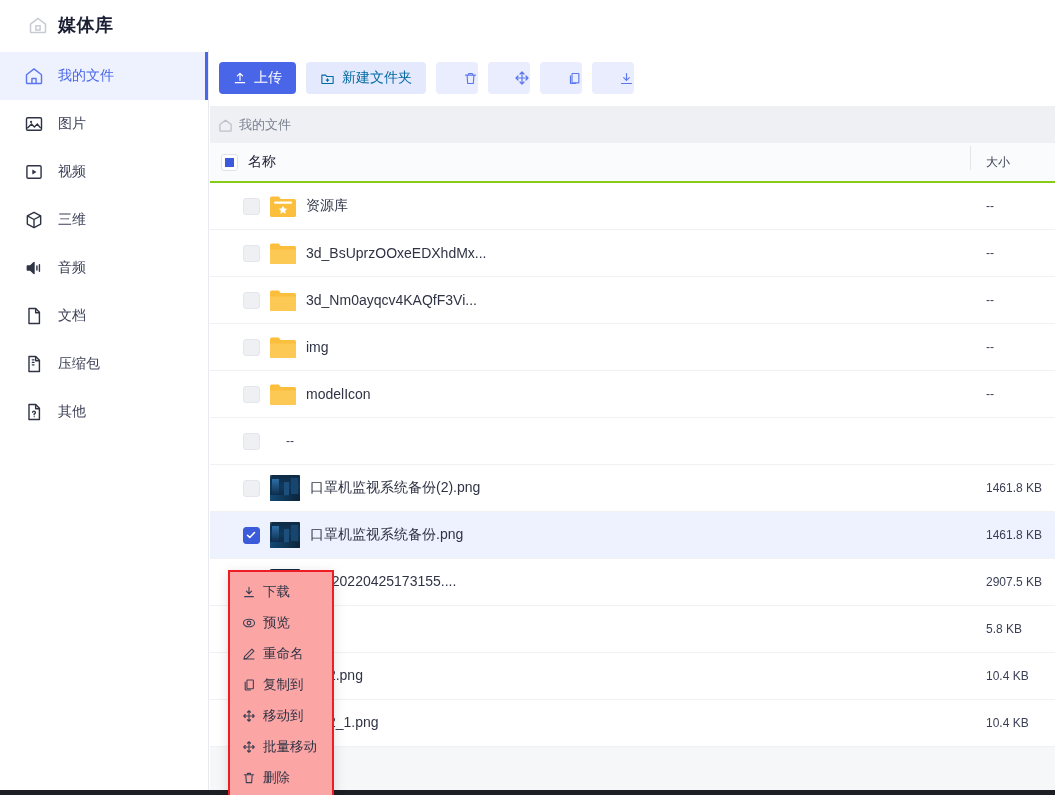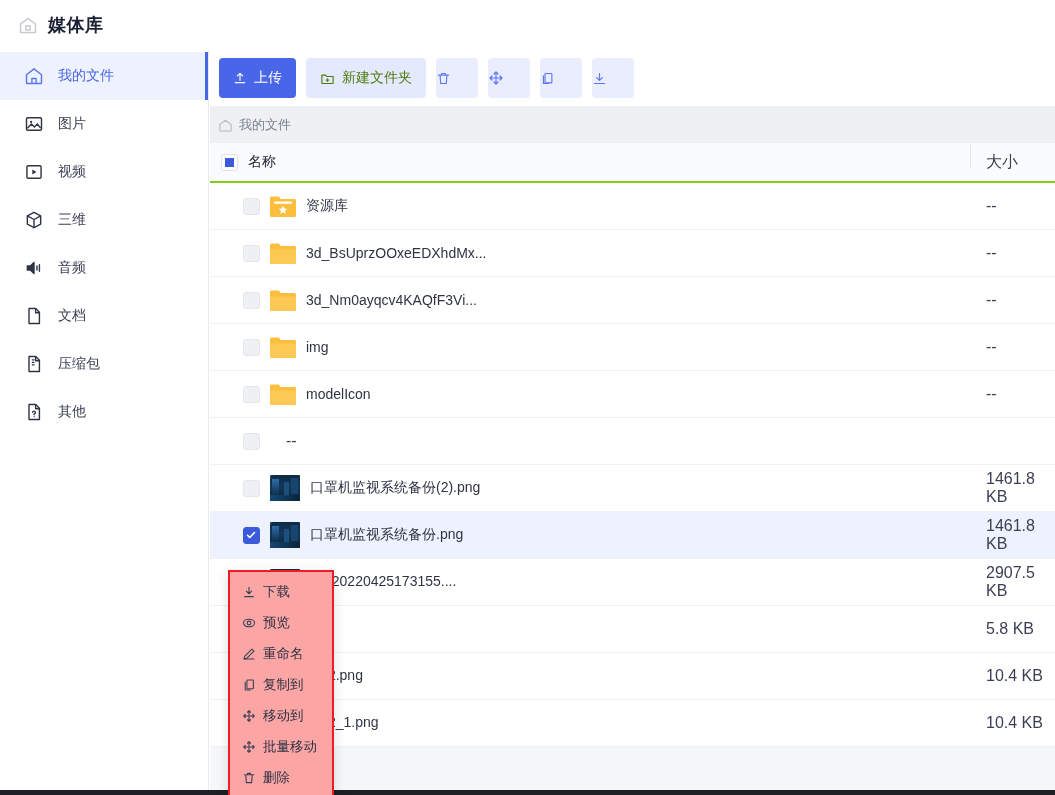--- a/index.html
+++ b/index.html
@@ -8,21 +8,21 @@
     font-family: "Liberation Sans", "DejaVu Sans", sans-serif;
     background: #ffffff;
     overflow: hidden;
   }
   body { position: relative; }
 
   
   .titlebar {
     position: absolute; left: 0; top: 0; width: 1055px; height: 50px;
     background: #ffffff;
-    display: flex; align-items: center; padding-left: 18px;
+    display: flex; align-items: center; padding-left: 28px;
   }
   .titlebar .home-ico { width: 20px; height: 20px; margin-right: 10px; opacity: .55; }
   .titlebar .title {
     font-size: 18px; font-weight: bold; color: #1c2033; letter-spacing: .5px;
   }
 
   
   .sidebar {
     position: absolute; left: 0; top: 50px; width: 209px; height: 741px;
     background: #ffffff; border-right: 1px solid #e8eaf0;
@@ -49,46 +49,46 @@
   .main {
     position: absolute; left: 210px; top: 50px; width: 845px; height: 741px;
     background: #f6f7f9;
   }
   .toolbar {
     height: 57px; background: #ffffff;
     display: flex; align-items: center; gap: 10px; padding-left: 9px;
     border-bottom: 1px solid #eef0f4;
   }
   .btn {
-    height: 40px; border-radius: 4px; display: inline-flex; align-items: center;
-    justify-content: space-between; gap: 7px; font-size: 14px; cursor: pointer;
+    height: 32px; border-radius: 4px; display: inline-flex; align-items: center;
+    justify-content: flex-end; gap: 7px; font-size: 14px; cursor: pointer;
     border: none; padding: 0 14px; white-space: nowrap;
   }
   .btn-primary { background: #4a66e8; color: #ffffff; }
-  .btn-ghost   { background: #e4e9fd; color: #4d7c0f; }
+  .btn-ghost   { background: #e4e9fd; color: #0369a1; }
   .btn-icon    { background: #e9edfd; color: #5b76ef; width: 42px; padding: 0; }
 
   
   .crumbbar {
     height: 36px; background: #eef0f4;
     display: flex; align-items: center; padding-left: 8px;
     font-size: 13px; color: #7c8190;
   }
   .crumbbar .c-ico { width: 15px; height: 15px; margin-right: 6px; opacity: .6; }
 
   
   .table { background: #ffffff; }
   .thead {
     height: 40px; background: #fafbfc; display: flex; align-items: center;
     font-size: 14px; color: #1c2033; border-bottom: 2px solid #84cc16;
   }
   .col-chk  { width: 38px; display: flex; justify-content: center; align-items: center; flex: none;}
   .col-name { flex: 1 1 auto; display: flex; align-items: center; min-width: 0; }
   .col-size {
-    width: 85px; flex: none; padding-left: 16px; font-size: 16px; color: #3a3f54;
+    width: 85px; flex: none; padding-left: 16px; font-size: 12px; color: #3a3f54;
     position: relative;
   }
   .thead .col-size::before {
     content: ""; position: absolute; left: 0; top: -8px; height: 24px; width: 1px;
     background: #e2e5ea;
   }
 
   .trow {
     height: 47px; display: flex; align-items: center;
     border-bottom: 1px solid #f0f1f5; font-size: 14px; color: #2f3445;

